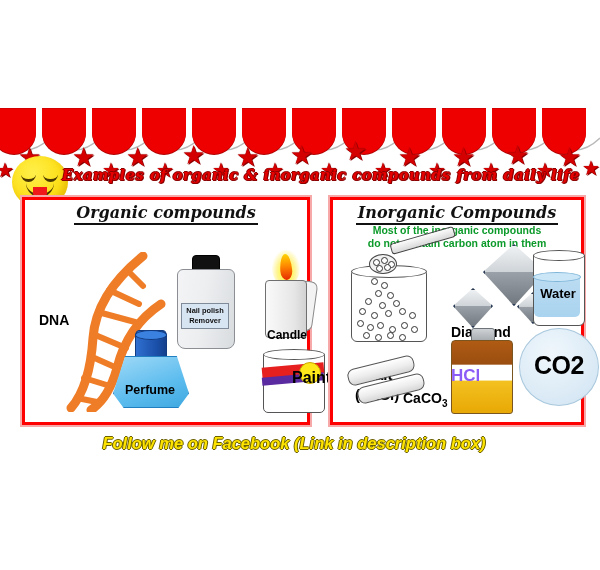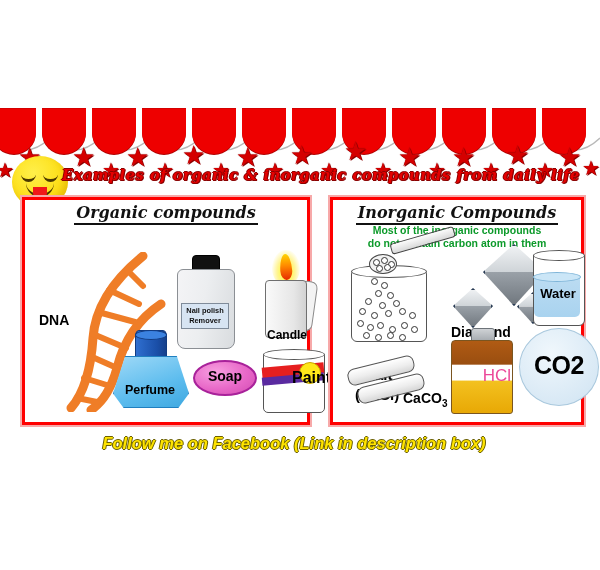--- a/index.html
+++ b/index.html
@@ -143,22 +143,22 @@
      background:#cbe6f7;border:1px solid #7fb5d8;border-radius:50%;}
   #water .t{position:absolute;left:0;right:0;top:36px;text-align:center;
      font-weight:bold;font-size:13px;color:#000;}
   
   #hcl{position:absolute;left:118px;top:128px;width:60px;height:84px;}
   #hcl .b{position:absolute;left:0;top:12px;width:60px;height:72px;border:1.5px solid #7a5520;
      background:linear-gradient(#b05b14 0%,#9a4e10 32%,#ffffff 34%,#ffffff 54%,#f3c11f 56%,#e8a805 100%);
      border-radius:4px 4px 3px 3px;}
   #hcl .cap{position:absolute;left:20px;top:0;width:22px;height:15px;
      background:linear-gradient(#cfd2d5,#9aa0a6);border:1.5px solid #6d7379;border-radius:3px;}
-  #hcl .t{position:absolute;left:0;right:0;top:38px;text-align:right;
-     font-weight:normal;font-size:17px;color:#ec4899;}
+  #hcl .t{position:absolute;left:0;right:0;top:38px;text-align:left;
+     font-weight:bold;font-size:17px;color:#8b5cf6;}
   
   #co2{position:absolute;left:186px;top:128px;width:78px;height:76px;border-radius:50%;
      background:radial-gradient(circle at 40% 32%,#f0f7fc,#dcebf6 60%,#cfe3f2);
      border:1.5px solid #a9c8dd;}
   #co2 .t{position:absolute;left:0;right:0;top:22px;text-align:center;
      font-weight:bold;font-size:25px;color:#000;letter-spacing:-.5px;}
   
   #caco3{position:absolute;left:14px;top:160px;width:130px;height:54px;}
   .rod{position:absolute;width:66px;height:15px;border:1.4px solid #555;border-radius:7px;
      background:linear-gradient(#ffffff,#ededed 55%,#d6d6d6);}
@@ -259,23 +259,20 @@
     <div class="wax"></div>
   </div>
   <div class="lbl" style="left:242px;top:128px;font-size:12px;">Candle</div>
 
   <div id="perfume">
     <div class="cap"></div>
     <div class="bottle"></div>
     <div class="t">Perfume</div>
   </div>
 
-  <div id="soap">
-    <div class="t">Soap</div>
-  </div>
 
   <div id="paint">
     <div class="can"></div>
     <div class="r"></div>
     <div class="p"></div>
     <div class="sun"></div>
     <div class="t">Paint</div>
   </div>
 </div>
 

